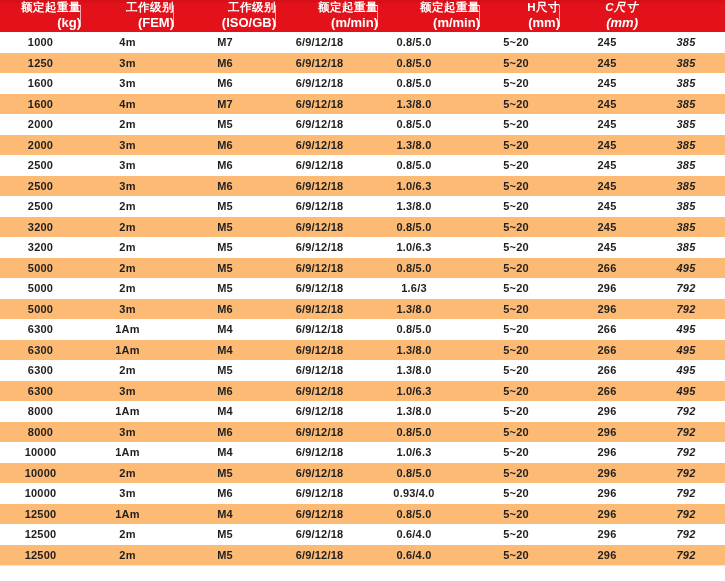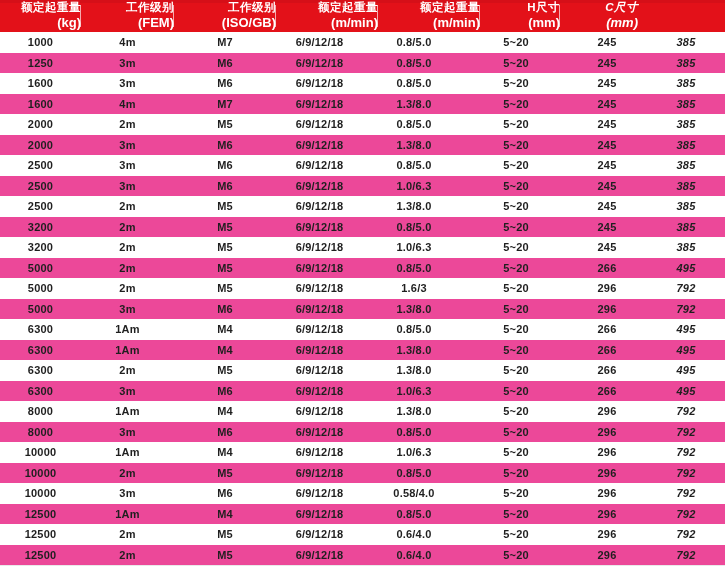--- a/index.html
+++ b/index.html
@@ -6,21 +6,21 @@
   body{font-family:"Liberation Sans","DejaVu Sans",sans-serif;}
   #app{width:725px;height:581px;background:#ffffff;overflow:hidden;}
   .spec-table{width:725px;}
   .thead{display:flex;height:32px;background:linear-gradient(#d60f18 0 3px,#e31119 3px);color:#ffffff;align-items:center;}
   .hcell{display:flex;flex-direction:column;align-items:flex-end;justify-content:center;height:100%;position:relative;line-height:1.15;}
   .hcell:not(:last-child)::after{content:"";position:absolute;right:0;top:15%;height:70%;width:1px;background:rgba(255,255,255,0.65);}
   .hcell .cn{font-size:11.5px;font-weight:700;letter-spacing:0.5px;}
   .hcell .unit{font-size:13px;font-weight:700;margin-top:1px;}
   .tbody{border-bottom:1px solid #e9e9e9;}
   .trow{display:flex;height:20.5px;align-items:center;background:#ffffff;}
-  .trow.alt{background:#ec4899;}
+  .trow.alt{background:#fdba74;}
   .cell{font-size:11px;font-weight:700;color:#1f1f1f;text-align:center;letter-spacing:0.2px;}
   .c0{width:81px;}
   .c1{width:93px;}
   .c2{width:102px;}
   .c3{width:87px;}
   .c4{width:102px;}
   .c5{width:102px;}
   .c6{width:80px;}
   .c7{width:78px;font-style:italic;}
 </style>
@@ -278,21 +278,21 @@
           <div class="cell c4">0.8/5.0</div>
           <div class="cell c5">5~20</div>
           <div class="cell c6">296</div>
           <div class="cell c7">792</div>
         </div>
         <div class="trow">
           <div class="cell c0">10000</div>
           <div class="cell c1">3m</div>
           <div class="cell c2">M6</div>
           <div class="cell c3">6/9/12/18</div>
-          <div class="cell c4">0.58/4.0</div>
+          <div class="cell c4">0.93/4.0</div>
           <div class="cell c5">5~20</div>
           <div class="cell c6">296</div>
           <div class="cell c7">792</div>
         </div>
         <div class="trow alt">
           <div class="cell c0">12500</div>
           <div class="cell c1">1Am</div>
           <div class="cell c2">M4</div>
           <div class="cell c3">6/9/12/18</div>
           <div class="cell c4">0.8/5.0</div>

